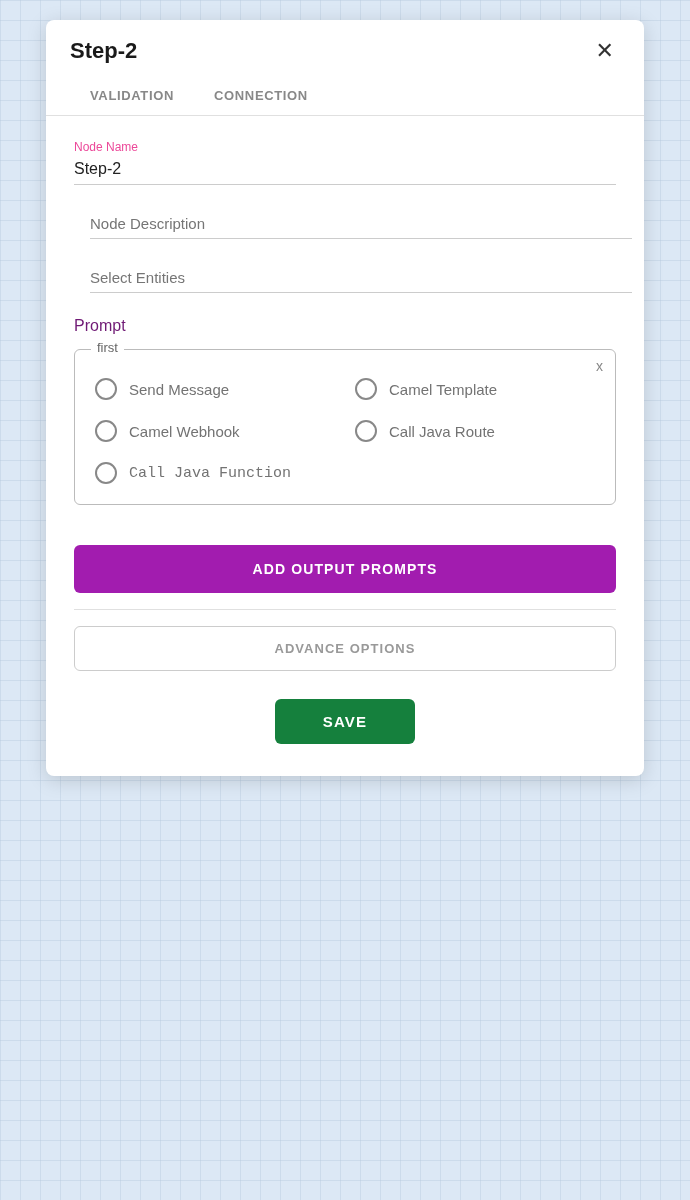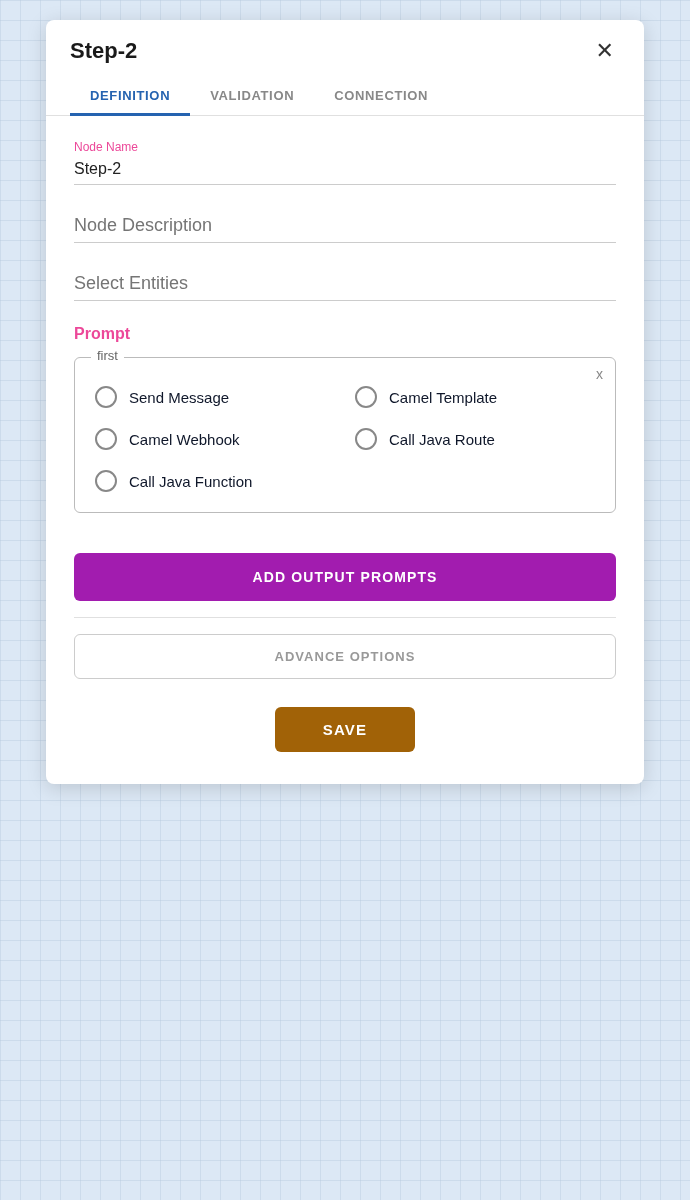--- a/index.html
+++ b/index.html
@@ -110,30 +110,31 @@
     .field-input::placeholder {
       color: #aaa;
       font-weight: 400;
     }
 
     .field-input-placeholder {
       width: 100%;
       border: none;
       border-bottom: 1.5px solid #ccc;
       padding: 6px 0;
-      font-size: 18px;
+      font-size: 15px;
       color: #aaa;
       outline: none;
       background: transparent;
+      margin-left: 16px;
     }
 
     .section-label {
       font-size: 16px;
-      font-weight: 700;
-      color: #ec4899;
+      font-weight: 400;
+      color: #701a75;
       margin-bottom: 14px;
     }
 
     .prompt-box {
       border: 1.5px solid #bbb;
       border-radius: 6px;
       padding: 16px 20px 20px 20px;
       position: relative;
       margin-bottom: 40px;
     }
@@ -177,21 +178,21 @@
       width: 22px;
       height: 22px;
       border-radius: 50%;
       border: 2px solid #888;
       background: #fff;
       flex-shrink: 0;
     }
 
     .option-label {
       font-size: 15px;
-      color: #0f172a;
+      color: #737373;
     }
 
     .option-single {
       display: flex;
       align-items: center;
       gap: 12px;
       cursor: pointer;
       margin-top: 4px;
     }
 
@@ -232,21 +233,21 @@
       text-align: center;
     }
 
     .save-btn-wrap {
       display: flex;
       justify-content: center;
     }
 
     .save-btn {
       padding: 14px 48px;
-      background: #a16207;
+      background: #15803d;
       color: #fff;
       border: none;
       border-radius: 6px;
       font-size: 15px;
       font-weight: 700;
       letter-spacing: 0.08em;
       text-transform: uppercase;
       cursor: pointer;
     }
   </style>
@@ -254,21 +255,20 @@
 <body>
 
 <div class="modal">
 
   <div class="modal-header">
     <span class="modal-title">Step-2</span>
     <button class="close-btn">✕</button>
   </div>
 
   <div class="tabs">
-    <div class="tab active">DEFINITION</div>
     <div class="tab">VALIDATION</div>
     <div class="tab">CONNECTION</div>
   </div>
 
   <div class="modal-body">
 
     
     <div class="field-group">
       <label class="field-label">Node Name</label>
       <input class="field-input" type="text" value="Step-2" style="">
@@ -309,21 +309,21 @@
             <span class="option-label">Camel Webhook</span>
           </div>
 
           <div class="option-item">
             <div class="radio-circle"></div>
             <span class="option-label">Call Java Route</span>
           </div>
 
         </div>
 
-        <div class="option-single" style="margin-top: 20px;">
+        <div class="option-single" style="margin-top: 20px; font-family: Liberation Mono, monospace;">
           <div class="radio-circle"></div>
           <span class="option-label">Call Java Function</span>
         </div>
 
       </div>
     </div>
 
     
     <button class="add-output-btn">ADD OUTPUT PROMPTS</button>
 

